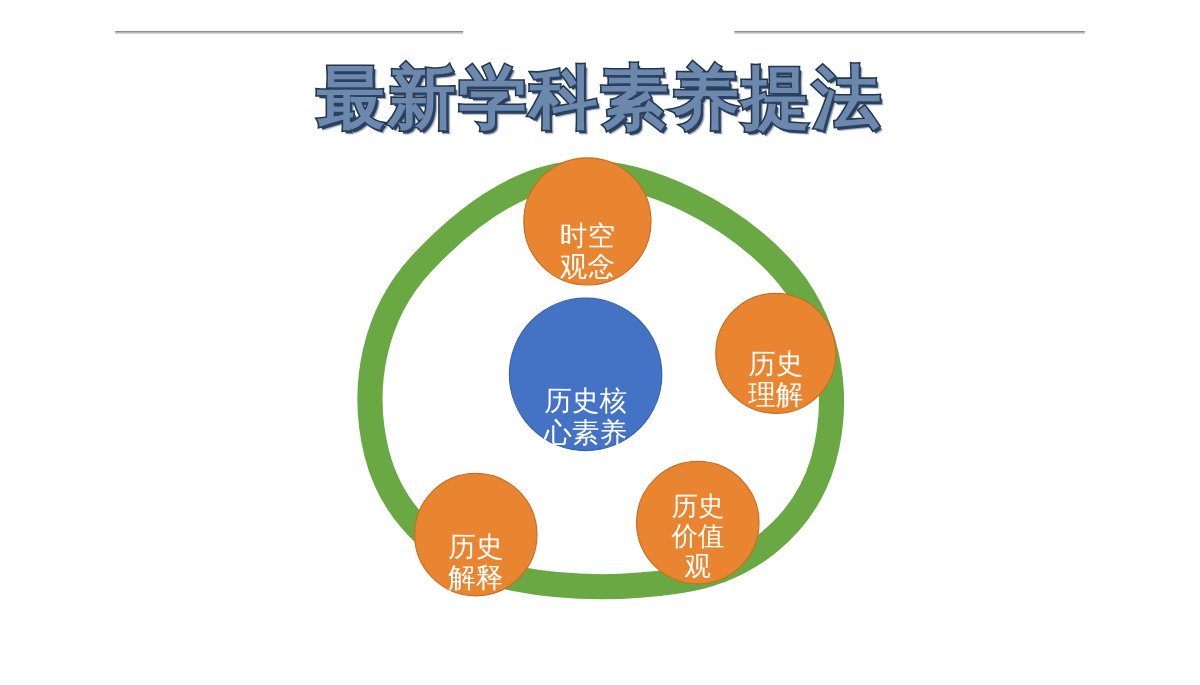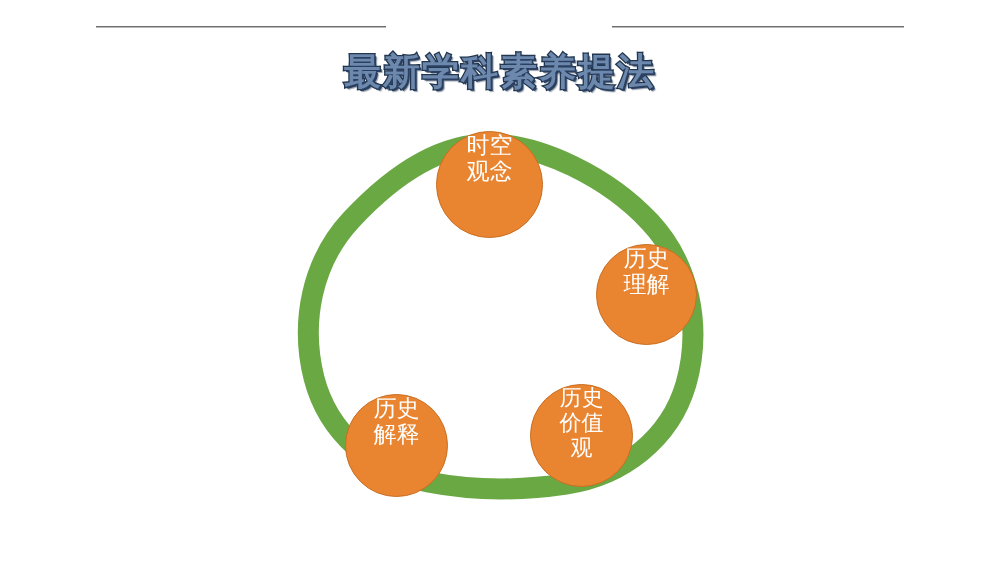--- a/index.html
+++ b/index.html
@@ -30,21 +30,21 @@
     position: absolute;
     top: 53px;
     left: 0;
     width: 1000px;
     text-align: center;
     pointer-events: none;
   }
   .title {
     display: inline-block;
     font-family: "DejaVu Sans", "Liberation Sans", sans-serif;
-    font-size: 37px;
+    font-size: 57px;
     font-weight: 700;
     line-height: 1.05;
     letter-spacing: 2px;
     color: #6d88ad;
     -webkit-text-stroke: 2.6px #22364f;
     paint-order: stroke fill;
     text-shadow:
        1px 1px 0 #2b4060,
        2px 2px 0 #2b4060,
        3px 3px 1px rgba(34,54,79,.45);
@@ -66,25 +66,26 @@
     stroke-width: 21;
     stroke-linejoin: round;
     stroke-linecap: round;
   }
 
   
   .node {
     position: absolute;
     border-radius: 50%;
     display: flex;
-    align-items: flex-start;
+    align-items: flex-end;
     justify-content: center;
     text-align: center;
     color: #ffffff;
     box-sizing: border-box;
+    font-family: Liberation Mono, monospace;
   }
   .node .label {
     display: block;
     white-space: pre-line;
     line-height: 1.14;
     font-weight: 400;
   }
 
   .node-outer {
     background: #e98531;
@@ -122,20 +123,24 @@
     <path class="ring-path" d="M 211 22
          C 262 22, 330 55, 372 100
          C 412 143, 424 205, 408 262
          C 392 317, 344 354, 288 362
          C 241 369, 196 369, 150 360
          C 95 349, 50 311, 36 256
          C 22 200, 34 140, 73 98
          C 114 54, 161 22, 211 22 Z"></path>
   </svg>
 
+  <div class="node node-center n-center">
+    <span class="label">历史核
+心素养</span>
+  </div>
 
   <div class="node node-outer n-top">
     <span class="label">时空
 观念</span>
   </div>
 
   <div class="node node-outer n-right">
     <span class="label">历史
 理解</span>
   </div>

